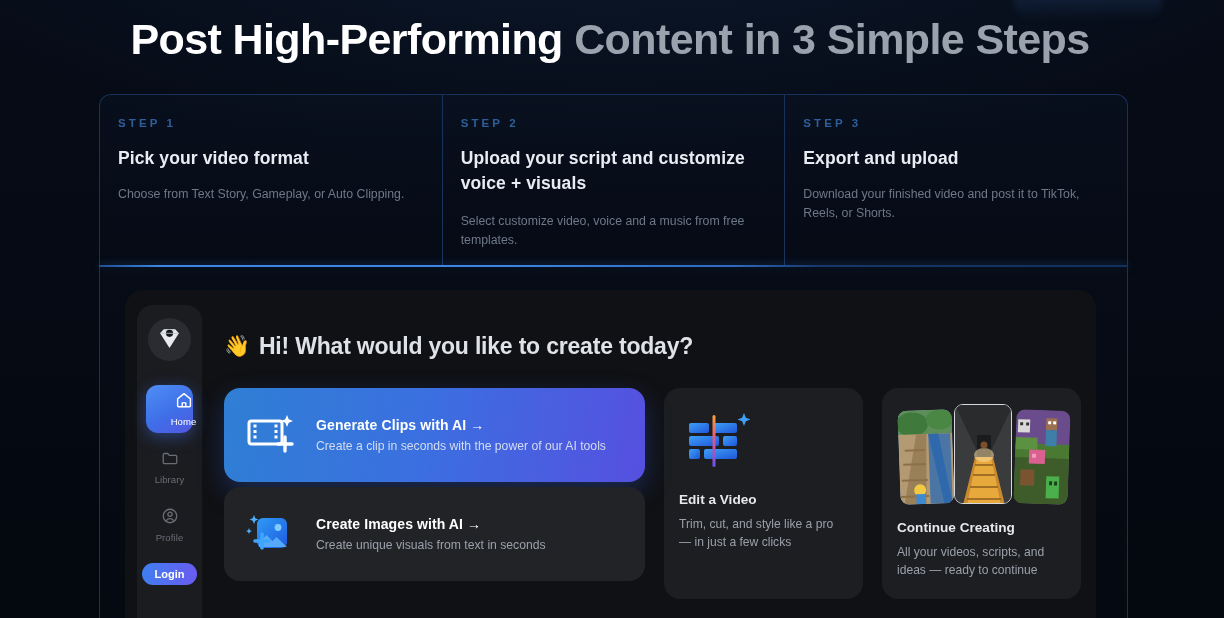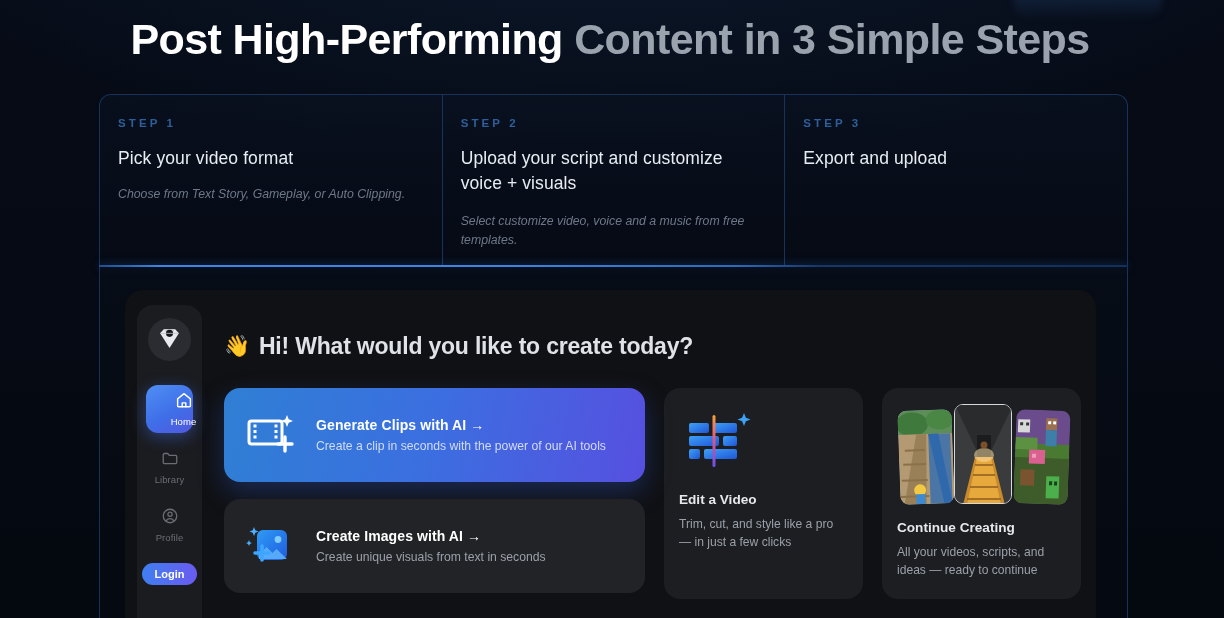--- a/index.html
+++ b/index.html
@@ -65,31 +65,30 @@
     font-size: 11.5px;
     font-weight: 700;
     letter-spacing: 3.1px;
     color: #2f5f9b;
     text-transform: uppercase;
   }
   .step-title {
     margin-top: 17px;
     font-size: 17.5px;
     line-height: 25px;
-    font-weight: 400;
+    font-weight: 700;
     color: #e9edf3;
     letter-spacing: 0.1px;
   }
   .step-desc {
     margin-top: 14px;
     font-size: 12.3px;
     line-height: 19px;
     color: #6e7889;
     max-width: 310px;
-    font-style: italic;
   }
   .step:nth-child(2) .step-desc { margin-top: 16px; }
 
   
   .steps-divider {
     position: absolute;
     left: 99px; top: 265px;
     width: 1029px; height: 2px;
     background: linear-gradient(90deg,
         #1e4f93 0%, #3e86e6 6%, #3d84e3 40%, #2e69bd 62%,
@@ -170,21 +169,21 @@
     font-size: 23px;
     font-weight: 700;
     color: #dfe2e7;
     letter-spacing: -0.2px;
     display: flex; align-items: center; gap: 9px;
     height: 40px;
   }
   .greet-emoji { font-size: 21px; }
 
   .content-row { display: flex; gap: 19px; margin-top: 22px; align-items: flex-start; }
-  .left-col { width: 421px; display: flex; flex-direction: column; gap: 17px; }
+  .left-col { width: 421px; display: flex; flex-direction: column; gap: 5px; }
 
   .action-card {
     position: relative;
     height: 94px;
     border-radius: 16px;
     display: flex;
     align-items: center;
     gap: 16px;
     padding: 0 20px;
   }
@@ -241,20 +240,21 @@
 
     <div class="step">
       <div class="step-kicker">STEP 2</div>
       <div class="step-title">Upload your script and customize voice + visuals</div>
       <div class="step-desc">Select customize video, voice and a music from free templates.</div>
     </div>
 
     <div class="step">
       <div class="step-kicker">STEP 3</div>
       <div class="step-title">Export and upload</div>
+      <div class="step-desc">Download your finished video and post it to TikTok, Reels, or Shorts.</div>
     </div>
 
   </div>
 
   <div class="steps-divider"></div>
 
   <div class="app-frame-outer"></div>
   <div class="app-window"></div>
 
   <div class="sidebar">

